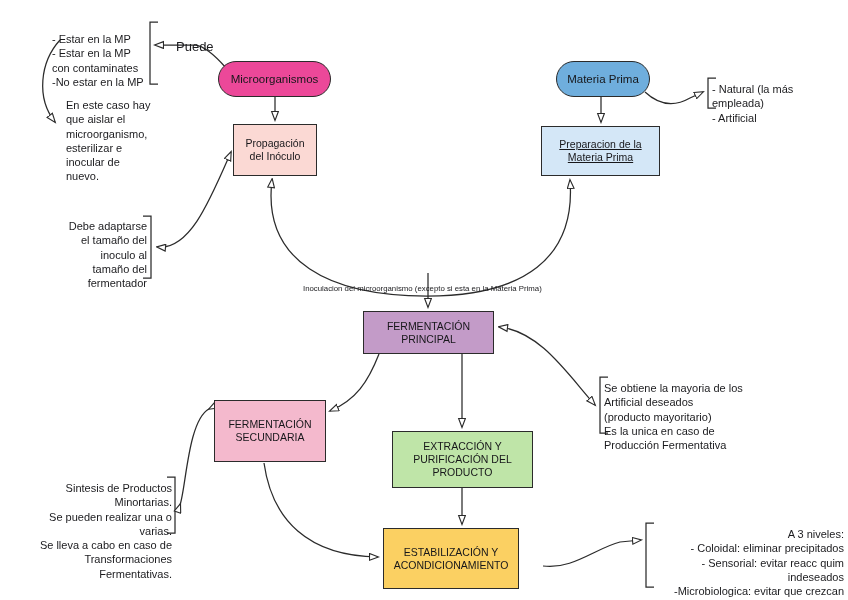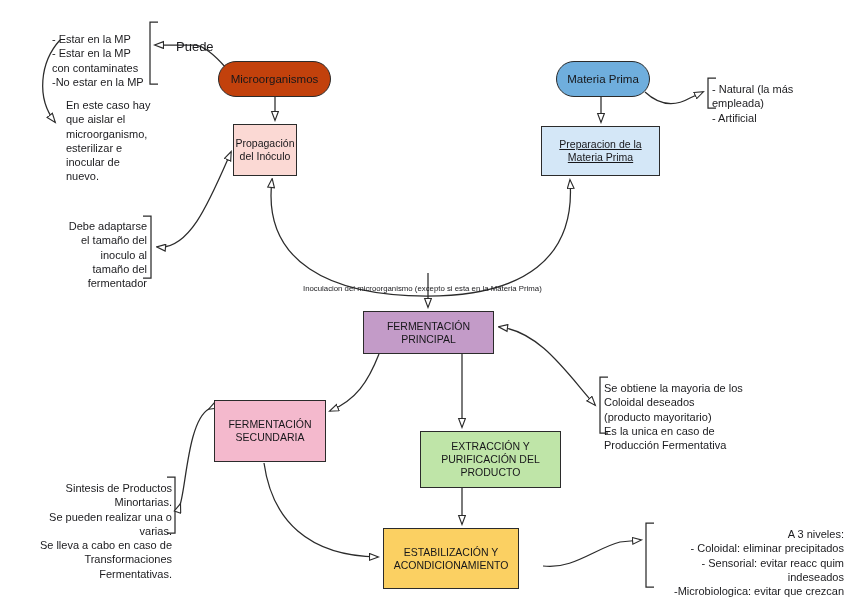--- a/index.html
+++ b/index.html
@@ -103,37 +103,37 @@
       <path d="M209,409 C188,420 186,488 180,505" marker-end="url(#ah2)" marker-start="url(#ah)"></path>
 
       <path d="M264,463 C272,520 308,556 378,557" marker-end="url(#ah)"></path>
 
       <path d="M462,488 L462,524" marker-end="url(#ah)"></path>
 
       <path d="M543,566 C572,570 596,548 620,542 L641,540" marker-end="url(#ah)"></path>
     </g>
   </svg>
 
-  <div class="node pill" style="left:218px;top:61px;width:113px;height:36px;background:#c2410c;font-size:11.5px;">Microorganismos</div>
+  <div class="node pill" style="left:218px;top:61px;width:113px;height:36px;background:#ec4899;font-size:11.5px;">Microorganismos</div>
 
-  <div class="node" style="left:233px;top:124px;width:64px;height:52px;background:#FBD9D4;font-size:10.5px;">Propagación
+  <div class="node" style="left:233px;top:124px;width:84px;height:52px;background:#FBD9D4;font-size:10.5px;">Propagación
 del Inóculo</div>
 
   <div class="node pill" style="left:556px;top:61px;width:94px;height:36px;background:#6FAEDD;font-size:11.5px;">Materia Prima</div>
 
   <div class="node" style="left:541px;top:126px;width:119px;height:50px;background:#D4E7F7;font-size:10.5px;text-decoration:underline;">Preparacion de la
 Materia Prima</div>
 
   <div class="node" style="left:363px;top:311px;width:131px;height:43px;background:#C39BC8;font-size:10.5px;">FERMENTACIÓN
 PRINCIPAL</div>
 
   <div class="node" style="left:214px;top:400px;width:112px;height:62px;background:#F4B9CD;font-size:10.5px;">FERMENTACIÓN
 SECUNDARIA</div>
 
-  <div class="node" style="left:392px;top:431px;width:141px;height:57px;background:#BFE5A8;font-size:10.5px;margin-left:28px;">EXTRACCIÓN Y
+  <div class="node" style="left:392px;top:431px;width:141px;height:57px;background:#BFE5A8;font-size:10.5px;">EXTRACCIÓN Y
 PURIFICACIÓN DEL
 PRODUCTO</div>
 
   <div class="node" style="left:383px;top:528px;width:136px;height:61px;background:#FBD062;font-size:10.5px;">ESTABILIZACIÓN Y
 ACONDICIONAMIENTO</div>
 
   <div class="note left" style="left:52px;top:32px;width:96px;">- Estar en la MP
 - Estar en la MP
 con contaminates
 -No estar en la MP</div>
@@ -148,21 +148,21 @@
 que aislar el
 microorganismo,
 esterilizar e
 inocular de
 nuevo.</div>
 
   <div class="note left" style="left:712px;top:82px;width:130px;">- Natural (la más empleada)
 - Artificial</div>
 
   <div class="note left" style="left:604px;top:381px;width:140px;">Se obtiene la mayoria de los
-Coloidal deseados
+Artificial deseados
 (producto mayoritario)
 Es la unica en caso de
 Producción Fermentativa</div>
 
   <div class="note right" style="left:20px;top:481px;width:152px;">Sintesis de Productos Minortarias.
 Se pueden realizar una o varias.
 Se lleva a cabo en caso de
 Transformaciones Fermentativas.</div>
 
   <div class="note left" style="left:650px;top:527px;width:194px;text-align:right;">A 3 niveles:

